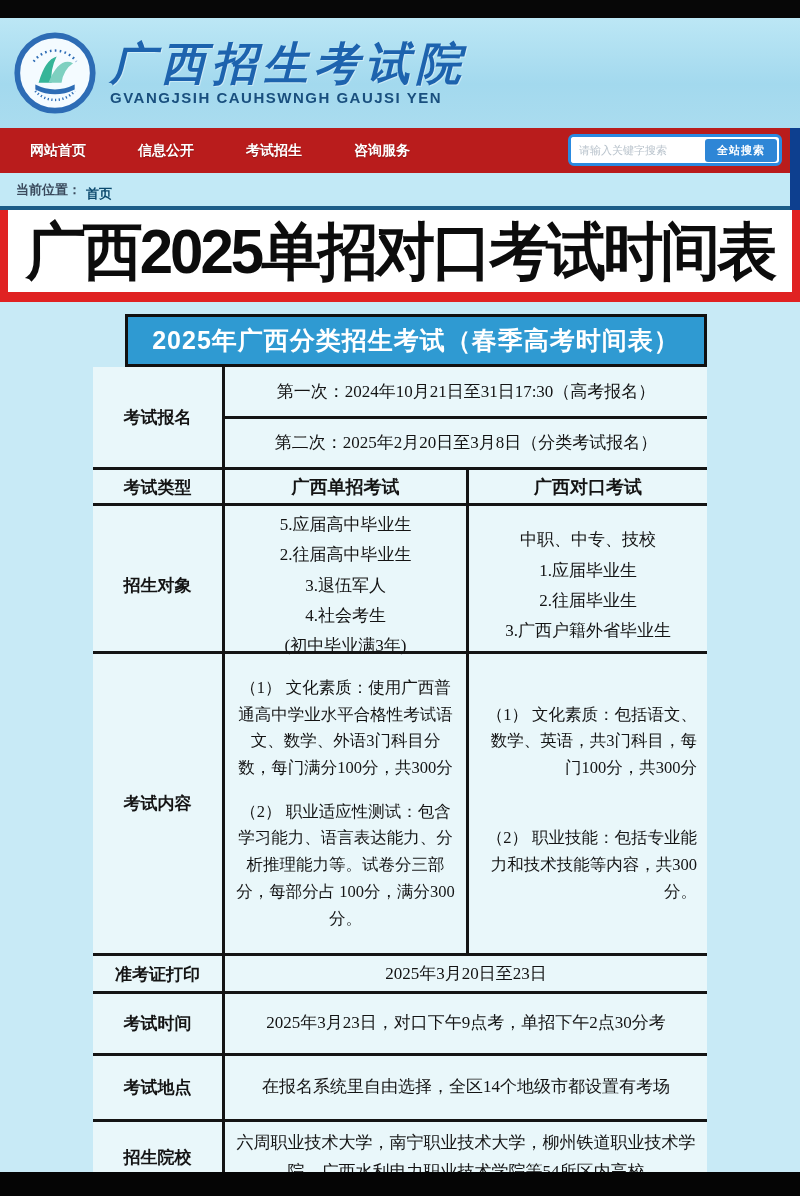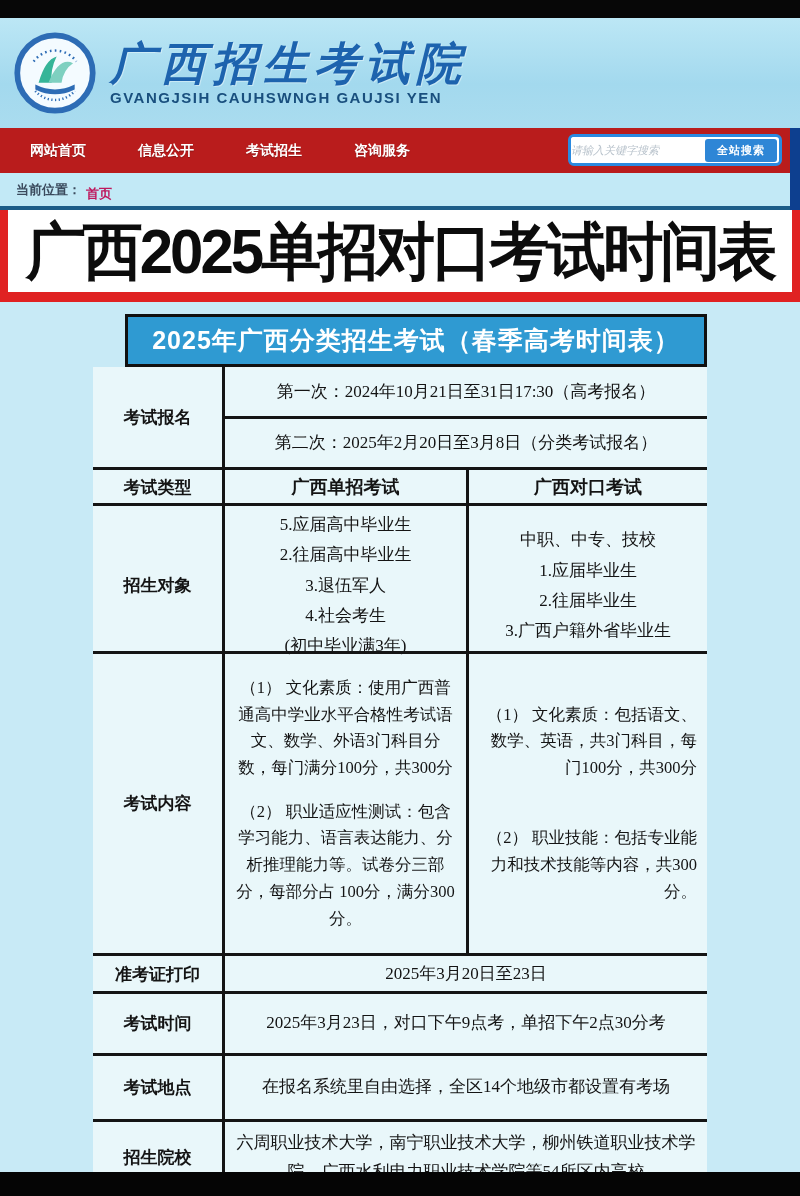--- a/index.html
+++ b/index.html
@@ -18,31 +18,31 @@
                 font-size:45px; color:#1d63ae; letter-spacing:6px; line-height:1.05;
                 text-shadow:1px 1px 0 rgba(255,255,255,.4); }
   .site-subtitle { font-size:15px; font-weight:bold; color:#194f7e; letter-spacing:1.5px; margin-top:2px; }
 
   
   .navbar { height:45px; background:#b91c1c; display:flex; align-items:center; padding-left:30px; position:relative; }
   .nav-item { color:#fff; font-size:14px; font-weight:bold; margin-right:52px; cursor:pointer;
               text-shadow:0 1px 1px rgba(0,0,0,.25); }
   .search-group { position:absolute; right:18px; top:6px; display:flex; align-items:center;
                   background:#fff; border:3px solid #2a8ae0; border-radius:6px; overflow:hidden; height:32px; }
-  .search-input { border:none; outline:none; width:132px; height:100%; padding:0 0; font-size:11px; color:#555;
-                  background:#fff;font-style:italic; }
+  .search-input { border:none; outline:none; width:132px; height:100%; padding:0 8px; font-size:11px; color:#555;
+                  background:#fff; }
   .search-input::placeholder { color:#b9c3cc; }
   .search-btn { background:#2e86d6; color:#fff; border:none; font-size:11px; font-weight:bold;
                 padding:4px 12px; margin:2px 2px; border-radius:3px; cursor:pointer; letter-spacing:1px; }
   .right-edge-strip { position:absolute; top:128px; right:0; width:10px; height:82px; background:#0d3f8f; z-index:5; }
 
   
   .breadcrumb { height:33px; background:#c2e9f6; display:flex; align-items:center; padding-left:16px;
                 font-size:13px; font-weight:bold; color:#3a4a5d; }
-  .breadcrumb .current { color:#be185d; margin-left:5px; cursor:pointer;margin-top:8px; }
+  .breadcrumb .current { color:#0c4a6e; margin-left:5px; cursor:pointer;margin-top:8px; }
   .breadcrumb-line { height:4px; background:#1c5d88; }
 
   
   .headline-band { background:#ffffff; position:relative; padding:8px 10px 0; }
   .headline { font-size:60px; font-weight:900; color:#0c0c0c; text-align:center; letter-spacing:-3px;
               line-height:1.12; transform:scaleY(1.04); white-space:nowrap; }
   .edge-strip { position:absolute; top:0; bottom:0; width:8px; background:#e02222; z-index:2; }
   .edge-strip.left { left:0; } .edge-strip.right { right:0; }
   .headline-underline { height:10px; background:#e02222; margin:7px -10px 0; }
 

